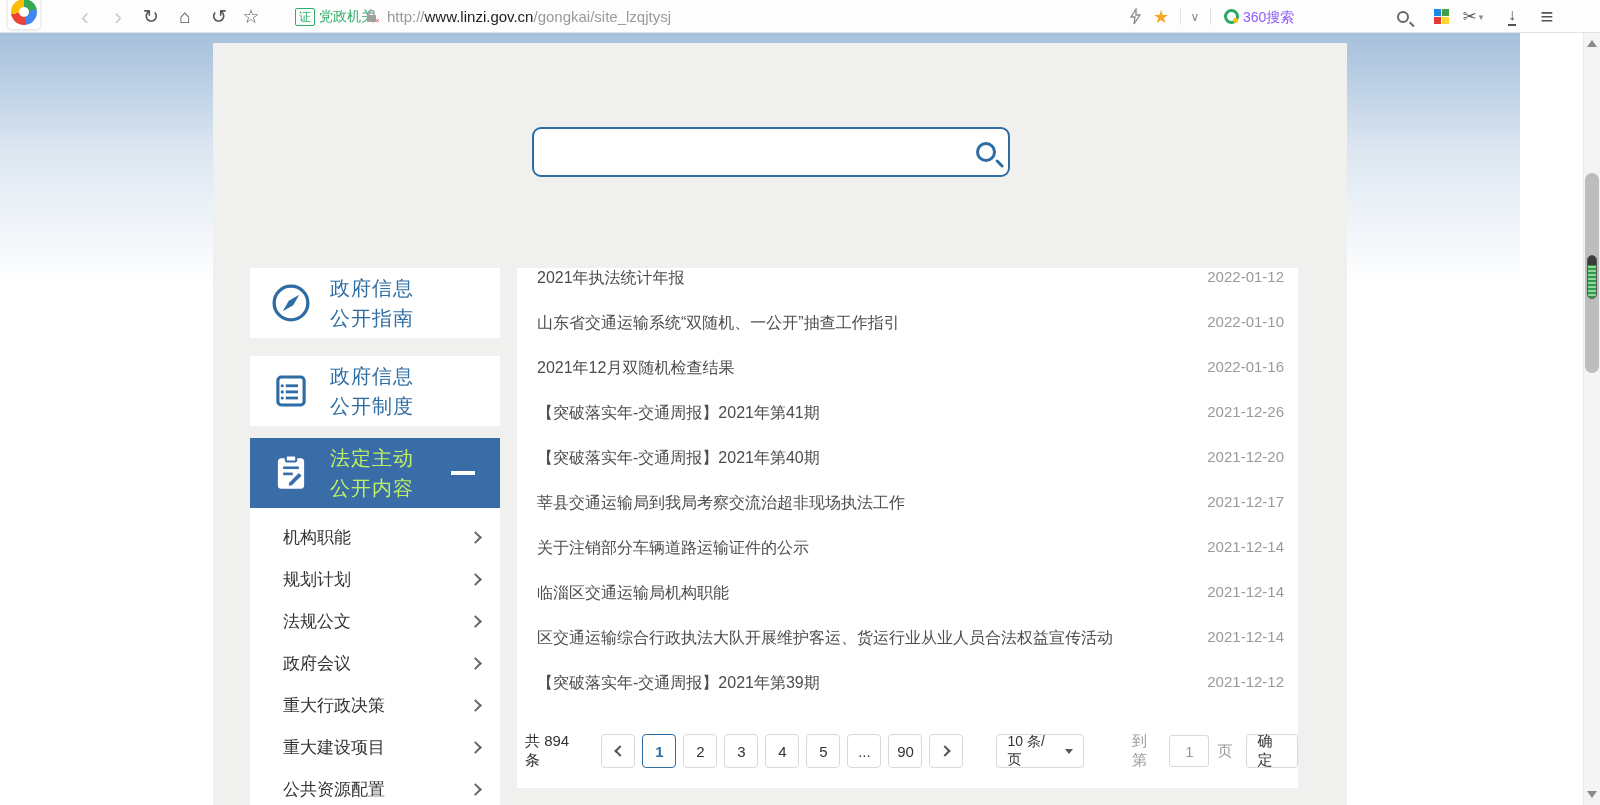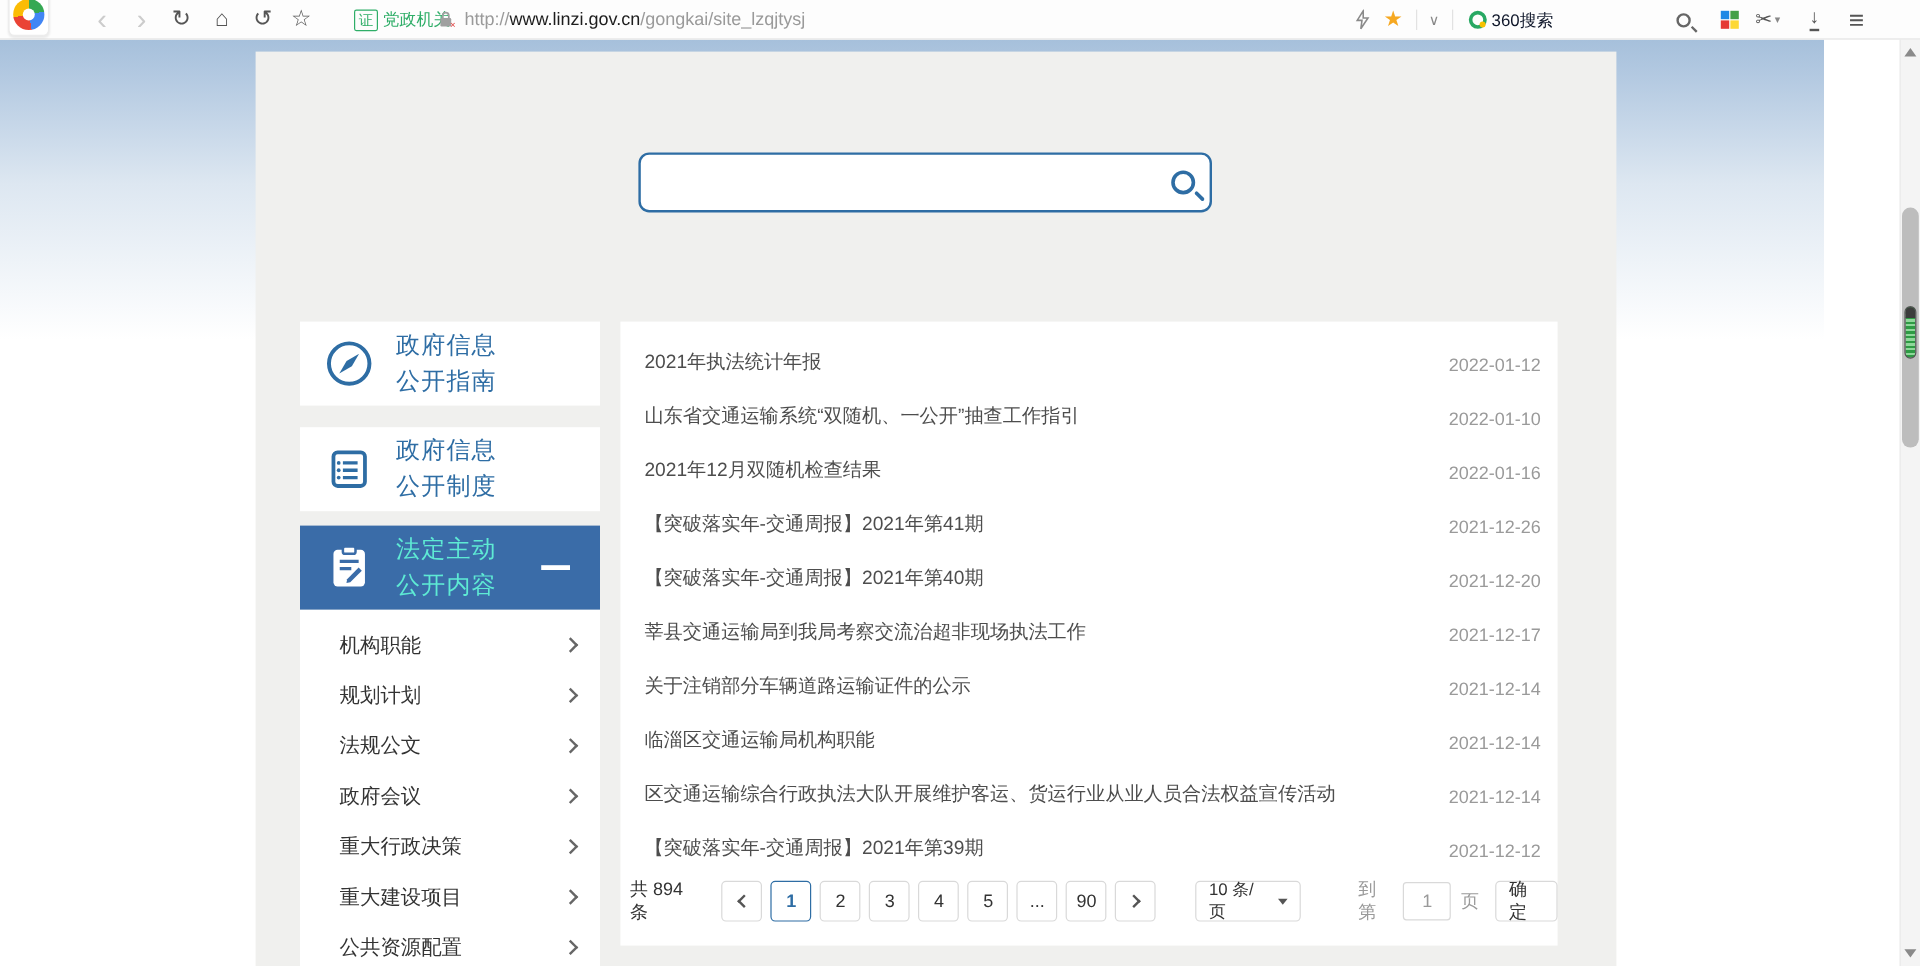--- a/index.html
+++ b/index.html
@@ -27,21 +27,21 @@
   #cert-badge { position:absolute; left:295px; top:7px; height:19px; display:flex; align-items:center; }
   #cert-box { border:1px solid #2fae68; color:#2fae68; font-size:12px; padding:0 3px;
               border-radius:2px; margin-right:4px; line-height:16px; }
   #cert-label { color:#2fae68; font-size:14px; }
   #lock-ico { position:absolute; left:365px; top:9px; }
   #url-text { position:absolute; left:387px; top:8px; font-size:15px; color:#9a9a9a; white-space:nowrap; }
   #url-text .host { color:#1d1d1d; }
   .ring360 { width:15px; height:15px; border:3px solid #28a863; border-radius:50%; position:relative; }
   .ring360::after { content:""; position:absolute; right:-2px; bottom:-2px; width:5px; height:5px;
                     background:#f8c200; border-radius:50%; }
-  #se-label { position:absolute; left:1243px; top:9px; font-size:14px; color:#0f172a; }
+  #se-label { position:absolute; left:1243px; top:9px; font-size:14px; color:#8b5cf6; }
   .mag { width:12px; height:12px; border:2px solid #666; border-radius:50%; position:relative; }
   .mag::after { content:""; position:absolute; left:10px; top:10px; width:2px; height:6px;
                 background:#666; transform:rotate(-45deg); transform-origin:top left; }
   .grid4 { display:grid; grid-template-columns:7px 7px; grid-template-rows:7px 7px; gap:1px; }
   .grid4 i { display:block; }
   .dl-arrow { font-size:16px; line-height:1; border-bottom:2px solid #555; padding-bottom:1px; }
 
   
   #page { position:absolute; left:0; top:33px; width:1520px; height:772px;
           background:linear-gradient(180deg,#a6c0db 0px,#b3c9e1 30px,#dde7f1 120px,#ffffff 250px,#ffffff 100%); }
@@ -59,31 +59,31 @@
 
   
   #sidebar { position:absolute; left:37px; top:225px; width:250px; }
   .side-card { height:70px; background:#fff; display:flex; align-items:center; padding-left:18px;
                cursor:pointer; position:relative; }
   .side-card.c1 { margin-bottom:18px; }
   .side-card.c2 { margin-bottom:12px; }
   .side-icon { width:46px; height:46px; margin-right:16px; display:flex; align-items:center; justify-content:center; }
   .side-label { font-size:20px; color:#2e6da4; line-height:30px; letter-spacing:1px; }
   .side-card.active { background:#3a6ca8; }
-  .side-card.active .side-label { color:#5eead4; }
+  .side-card.active .side-label { color:#bef264; }
   .active-dash { position:absolute; right:25px; top:33px; width:24px; height:4px; background:#fff; }
   #side-menu { background:#fff; padding:8px 0 0 0; }
   .menu-row { height:42px; display:flex; align-items:center; padding:0 20px 0 33px; cursor:pointer; }
   .menu-row span { flex:1; font-size:17px; color:#333; }
   .chev { width:9px; height:9px; border-top:2px solid #666; border-right:2px solid #666;
           transform:rotate(45deg); }
 
   
   #list-panel { position:absolute; left:304px; top:225px; width:781px; height:520px; background:#fff; }
-  .news-row { height:45px; display:flex; align-items:flex-end; padding:0 14px 0 20px; cursor:pointer; }
+  .news-row { height:45px; display:flex; align-items:flex-start; padding:0 14px 0 20px; cursor:pointer; }
   .news-title { flex:1; font-size:16px; color:#4d4d4d; white-space:nowrap; overflow:hidden; }
   .news-date { font-size:15px; color:#9a9a9a; margin-left:18px; }
 
   
   #pager { display:flex; align-items:center; margin-top:14px; padding-left:8px; }
   #total-label { font-size:15px; color:#333; margin-right:14px; }
   .pg-btn { min-width:34px; height:34px; border:1px solid #d9d9d9; border-radius:4px; background:#fff;
             display:flex; align-items:center; justify-content:center; font-size:15px; color:#333;
             margin-right:7px; cursor:pointer; padding:0 6px; }
   .pg-btn.current { border-color:#2e6da4; color:#2e6da4; font-weight:bold; }

